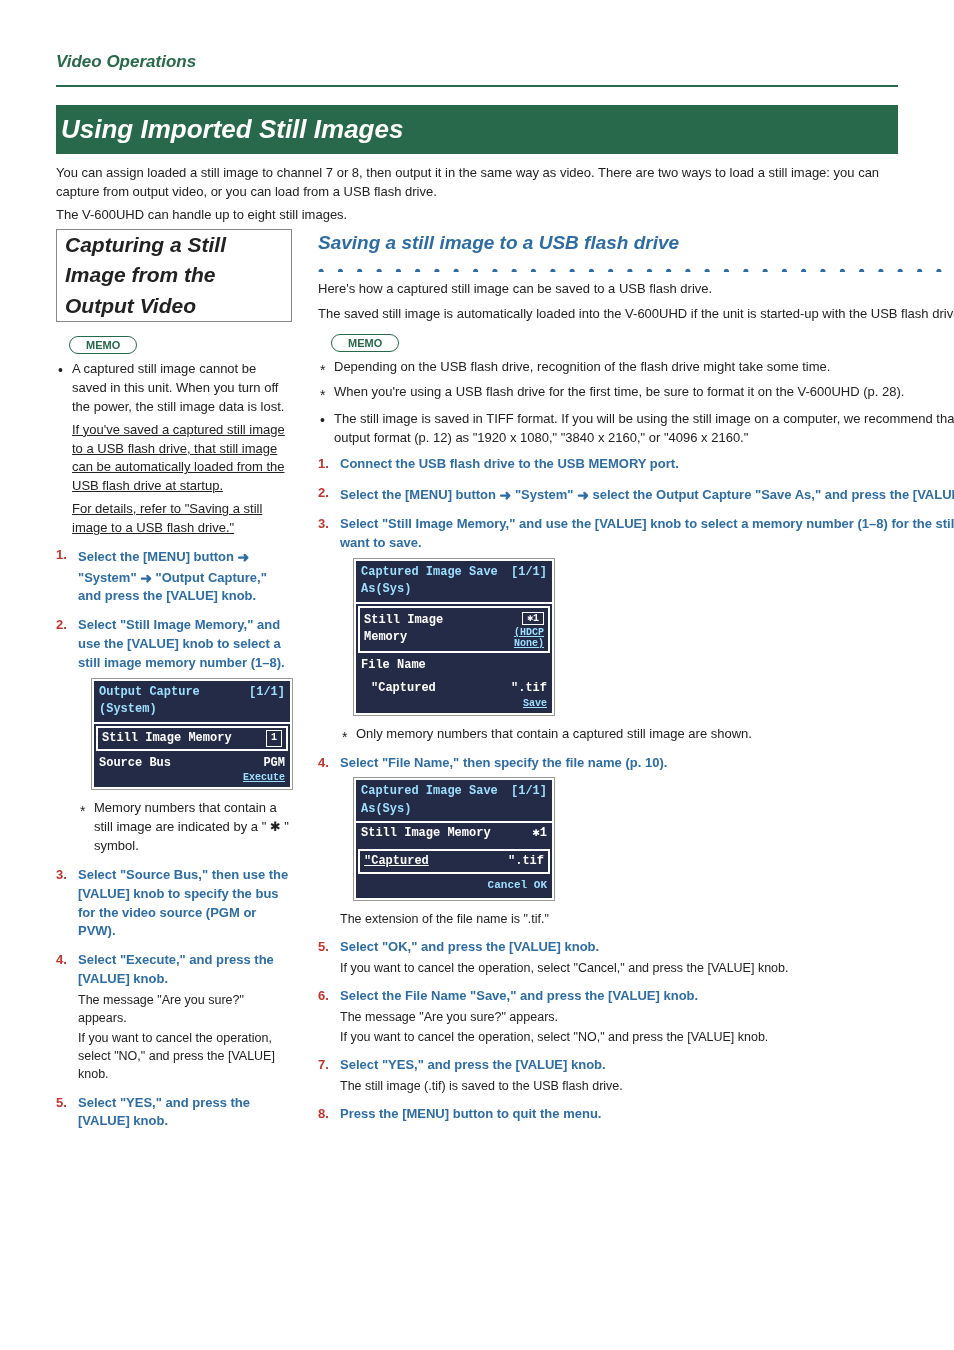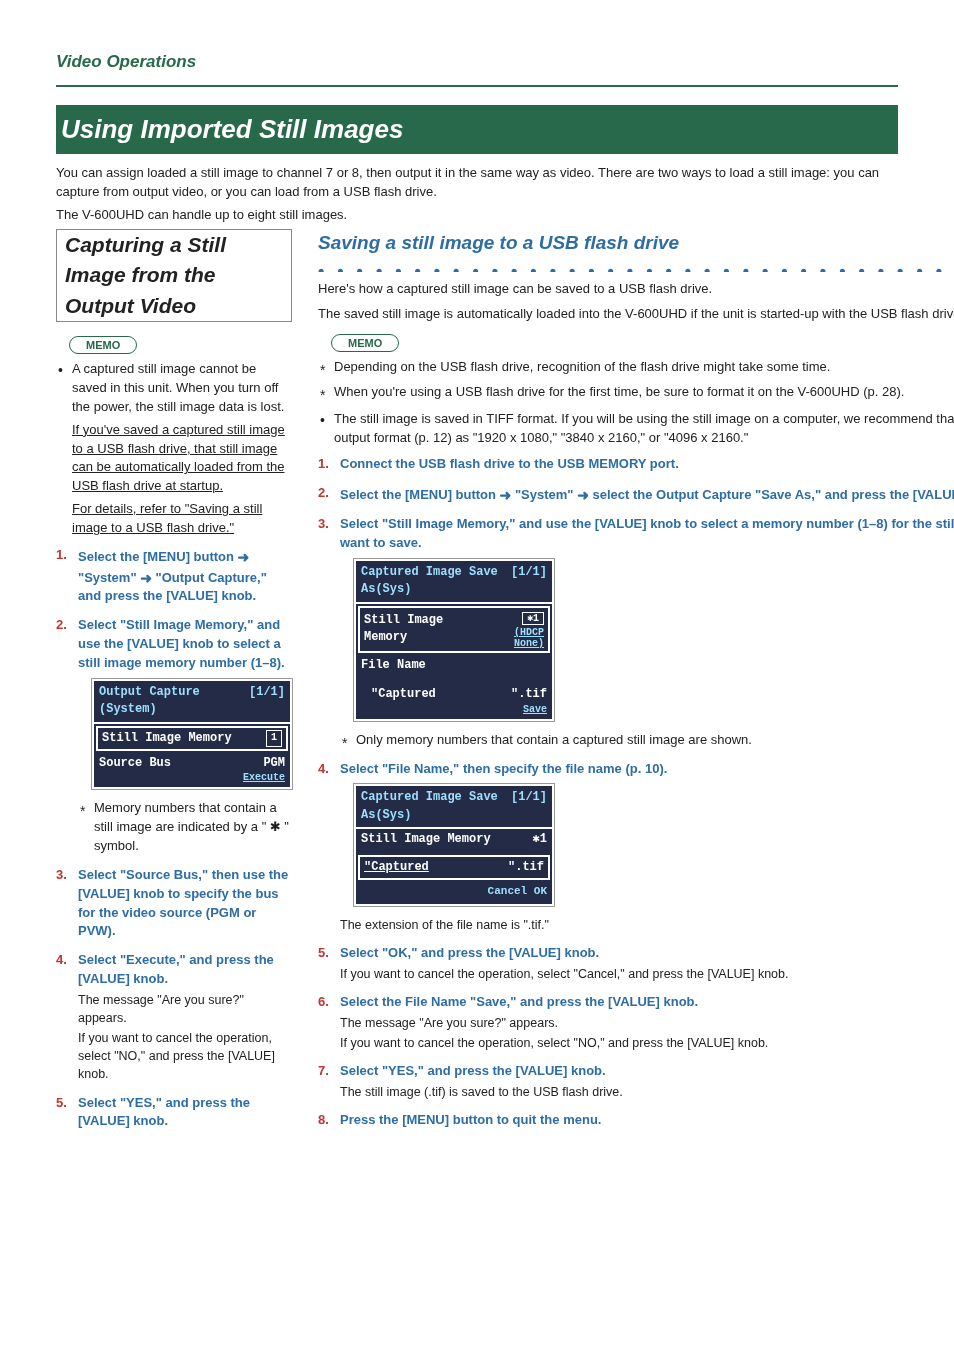--- a/index.html
+++ b/index.html
@@ -208,21 +208,21 @@
       <li><span class="num">3.</span><span class="step">Select "Still Image Memory," and use the [VALUE] knob to select a memory number (1–8) for the still image that you want to save.</span>
         <div class="ui-box">
           <div class="title-row">
               <span>Captured Image Save As(Sys)</span>
               <span>[1/1]</span>
             </div>
           <div class="row">
               <span>Still Image Memory</span>
               <span class="right"><span class="badge">✱1</span><span class="exec minor">(HDCP None)</span></span>
             </div>
-          <div class="plain" style="flex-direction:column;gap:12px;">
+          <div class="plain" style="flex-direction:column;gap:6px;">
             <span>File Name</span>
             <span style="display:flex;justify-content:space-between;padding-left:10px;">
                 <span>"Captured</span>
                 <span class="right"><span>".tif</span><span class="exec minor">Save</span></span>
               </span>
           </div>
         </div>
         <ul class="notes">
             <li>Only memory numbers that contain a captured still image are shown.</li>
           </ul>

